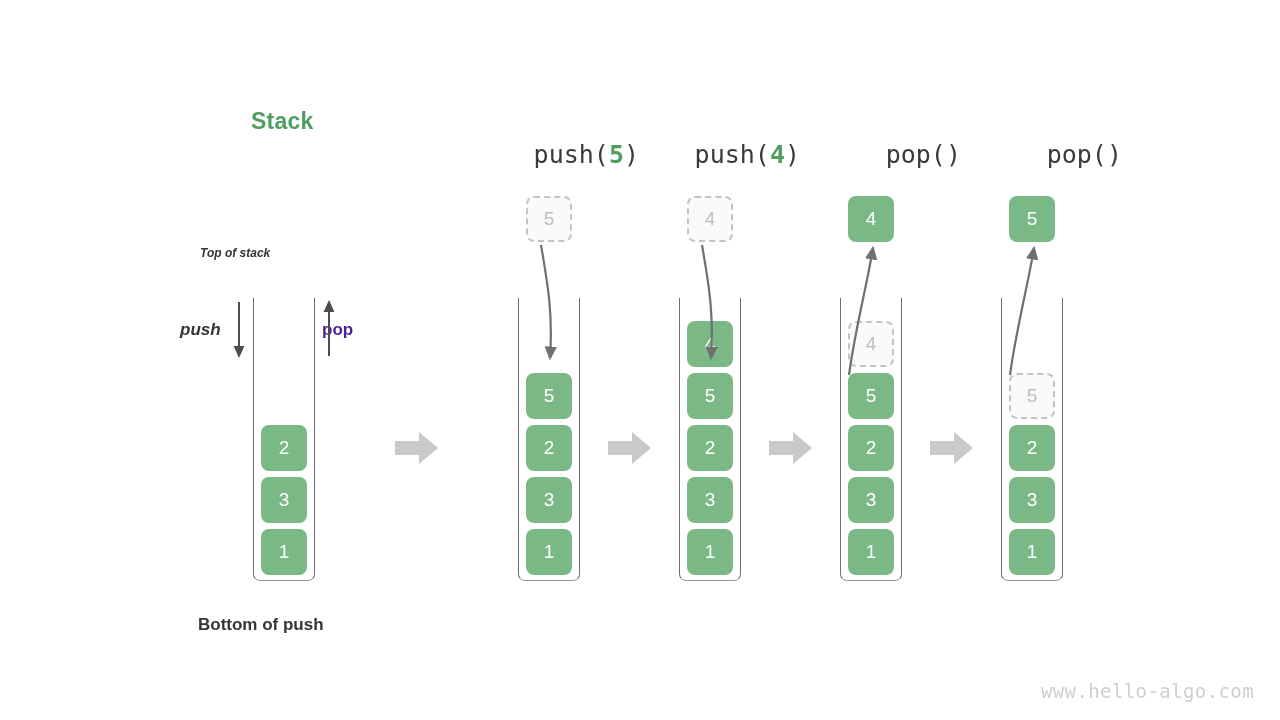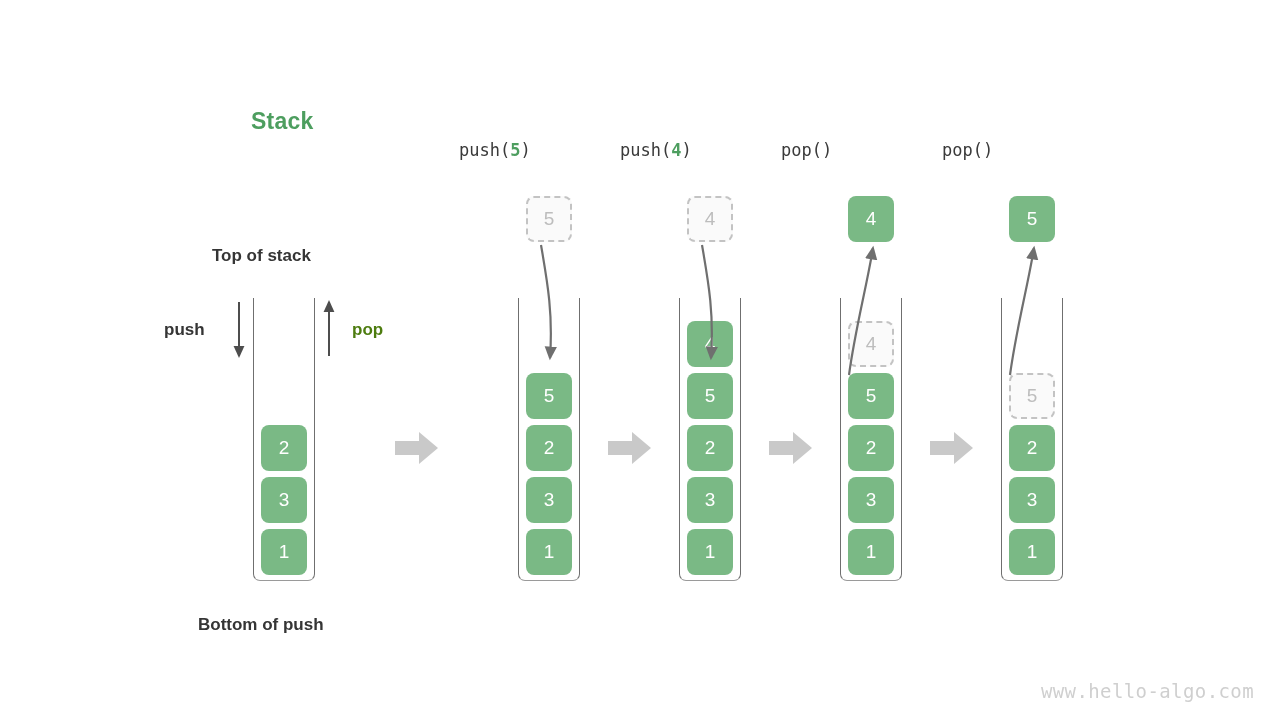--- a/index.html
+++ b/index.html
@@ -22,62 +22,64 @@
     left: 251px;
     top: 108px;
     font-size: 23px;
     font-weight: bold;
     color: #4d9e5f;
     letter-spacing: 0.2px;
     white-space: nowrap;
   }
   .label-top {
     position: absolute;
-    left: 212px;
+    left: 200px;
     top: 246px;
-    font-size: 17px;
+    font-size: 12px;
     font-weight: bold;
     color: #353535;
     white-space: nowrap;
+    font-style: italic;
   }
   .label-bottom {
     position: absolute;
     left: 198px;
     top: 615px;
     font-size: 17px;
     font-weight: bold;
     color: #353535;
     white-space: nowrap;
   }
   .label-push {
     position: absolute;
-    left: 164px;
+    left: 180px;
     top: 320px;
     font-size: 17px;
     font-weight: bold;
     color: #353535;
     white-space: nowrap;
+    font-style: italic;
   }
   .label-pop {
     position: absolute;
-    left: 352px;
+    left: 322px;
     top: 320px;
     font-size: 17px;
     font-weight: bold;
-    color: #4d7c0f;
+    color: #4c1d95;
     white-space: nowrap;
   }
 
   .op-header {
     position: absolute;
     top: 140px;
     width: 180px;
-    text-align: left;
+    text-align: right;
     font-family: "DejaVu Sans Mono", "Liberation Mono", monospace;
-    font-size: 17px;
+    font-size: 25px;
     color: #3a3a3a;
     white-space: nowrap;
   }
   .op-header .arg { color: #4d9e5f; font-weight: bold; }
 
   .stack-box {
     position: absolute;
     width: 62px;
     height: 283px;
     box-sizing: border-box;

